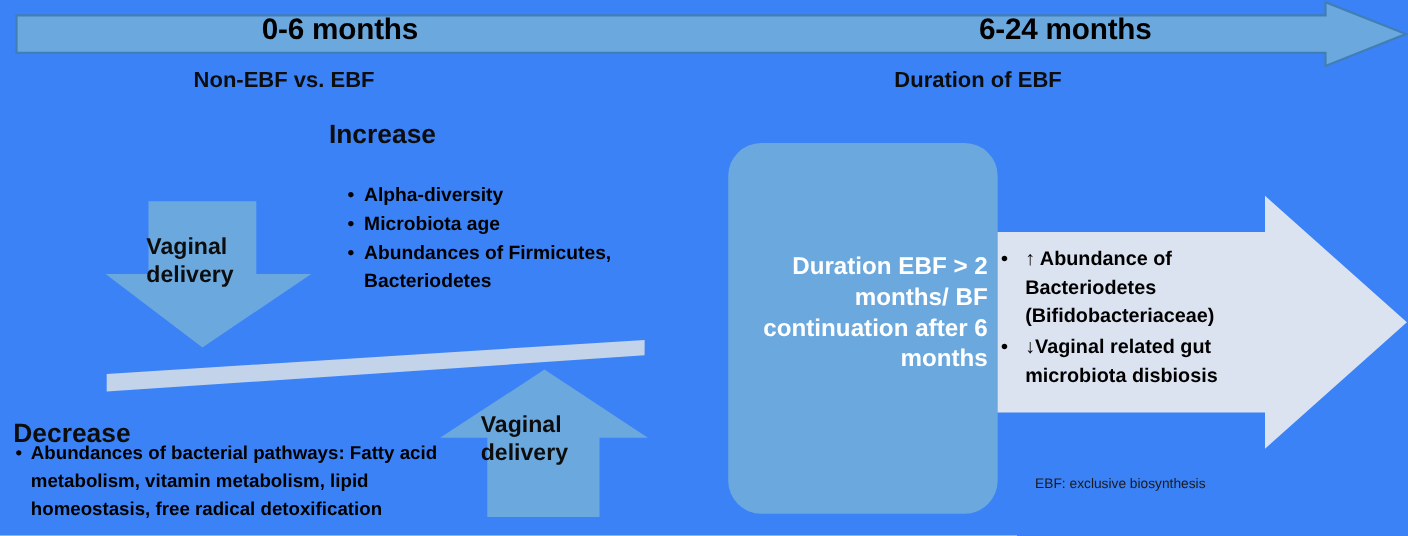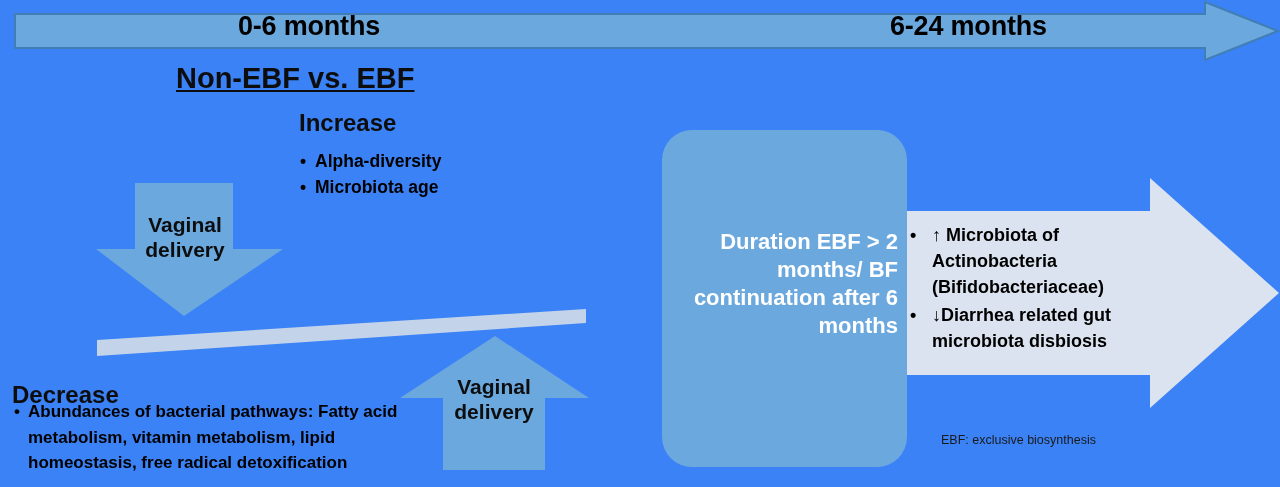--- a/index.html
+++ b/index.html
@@ -35,45 +35,44 @@
     color: #000000;
     letter-spacing: -0.2px;
     white-space: nowrap;
   }
   #banner-label-left  { left: 238px; }
   #banner-label-right { left: 890px; }
 
   
   .section-title {
     position: absolute;
-    font-size: 29px;
+    font-size: 20px;
     font-weight: bold;
     color: #0d0d0d;
     white-space: nowrap;
-    text-decoration: underline;
   }
   #title-left  { left: 176px; top: 62px; }
   #title-right { left: 813px; top: 62px; }
 
   
   #increase-heading {
     position: absolute;
     left: 299px;
     top: 109px;
     font-size: 24px;
     font-weight: bold;
     color: #0d0d0d;
     text-align: right;
   }
   #increase-list {
     position: absolute;
     left: 300px;
     top: 148px;
     width: 336px;
-    margin: 0;
+    margin: 16px;
     padding: 0;
     list-style: none;
     font-size: 17.5px;
     font-weight: bold;
     line-height: 1.49;
     color: #000000;
   }
   #increase-list li {
     position: relative;
     padding-left: 15px;
@@ -127,21 +126,21 @@
     height: 487px;
     pointer-events: none;
   }
   #shapes * { pointer-events: auto; }
 
   .arrow-text {
     position: absolute;
     font-size: 21px;
     font-weight: bold;
     color: #0d0d0d;
-    text-align: center;
+    text-align: left;
     line-height: 1.18;
     white-space: pre-line;
   }
   #vaginal-text  { left: 133px; top: 213px; width: 104px; }
   #cesarean-text { left: 437px; top: 375px; width: 114px; }
 
   
   #duration-box-text {
     position: absolute;
     left: 672px;
@@ -192,52 +191,54 @@
 
 <div id="stage">
 
   <svg id="banner-svg" viewBox="0 0 1280 64">
     <polygon points="15,14 1205,14 1205,2 1278,31 1205,60 1205,48 15,48" fill="#6BA8DE" stroke="#417EB5" stroke-width="2" stroke-linejoin="miter"></polygon>
   </svg>
   <div class="banner-label" id="banner-label-left">0-6 months</div>
   <div class="banner-label" id="banner-label-right">6-24 months</div>
 
   <div class="section-title" id="title-left">Non-EBF vs. EBF</div>
+  <div class="section-title" id="title-right">Duration of EBF</div>
 
   <svg id="shapes" viewBox="0 0 1280 487">
 
     <polygon points="898,211 1150,211 1150,178 1279,293 1150,408 1150,375 898,375" fill="#DCE3F0"></polygon>
 
     <polygon points="97,340 586,309 586,323 97,356" fill="#C3D4EA"></polygon>
 
     <polygon points="135,183 233,183 233,249 283,249 184,316 96,249 135,249" fill="#6BA8DE"></polygon>
 
     <polygon points="495,336 589,398 545,398 545,470 443,470 443,398 400,398" fill="#6BA8DE"></polygon>
 
     <rect x="662" y="130" width="245" height="337" rx="30" ry="30" fill="#6BA8DE"></rect>
   </svg>
 
   <div id="increase-heading">Increase</div>
   <ul id="increase-list">
     <li>Alpha-diversity</li>
     <li>Microbiota age</li>
+    <li>Abundances of Firmicutes, Bacteriodetes</li>
   </ul>
 
   <div id="decrease-heading">Decrease</div>
   <ul id="decrease-list">
     <li>Abundances of bacterial pathways: Fatty acid metabolism, vitamin metabolism, lipid homeostasis, free radical detoxification</li>
   </ul>
 
   <div class="arrow-text" id="vaginal-text">Vaginal
 delivery</div>
   <div class="arrow-text" id="cesarean-text">Vaginal
 delivery</div>
 
   <div id="duration-box-text">Duration EBF &gt; 2 months/ BF continuation after 6 months</div>
 
   <ul id="right-list">
-    <li>↑ Microbiota of Actinobacteria (Bifidobacteriaceae)</li>
-    <li> ↓Diarrhea related gut microbiota disbiosis</li>
+    <li>↑ Abundance of Bacteriodetes (Bifidobacteriaceae)</li>
+    <li> ↓Vaginal related gut microbiota disbiosis</li>
   </ul>
 
   <div id="footnote">EBF: exclusive biosynthesis</div>
 
 </div>
 
 </body></html>

